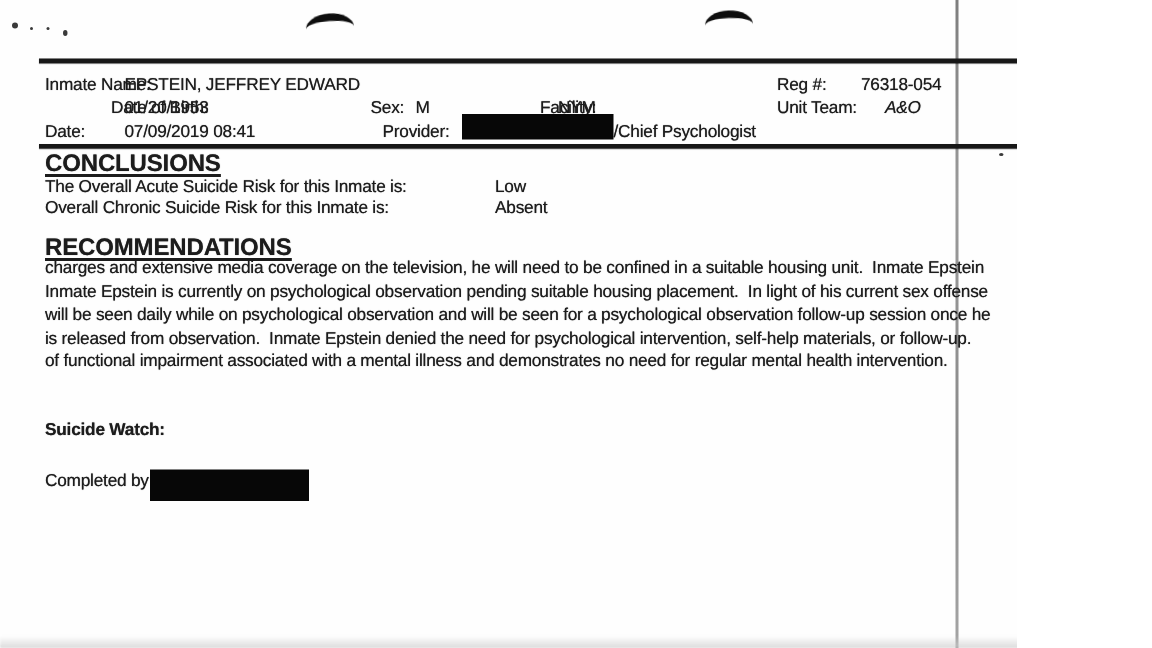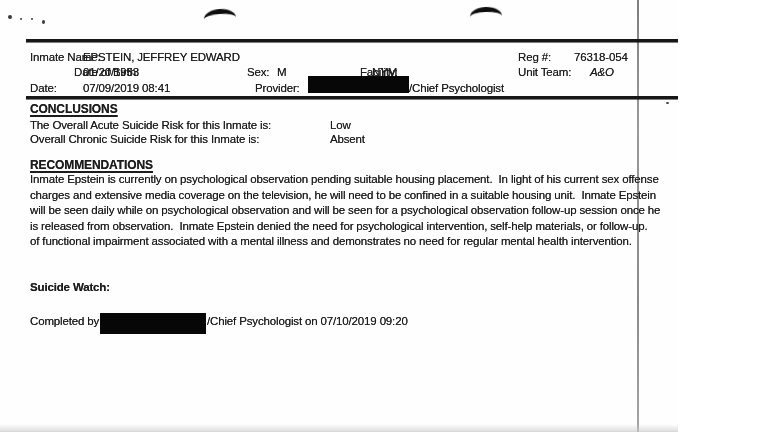--- a/index.html
+++ b/index.html
@@ -15,21 +15,21 @@
   .t {
     position: absolute;
     white-space: pre;
     font-size: 11.5px;
     line-height: 13px;
     letter-spacing: -0.15px;
     text-shadow: 0 0 0.5px rgba(35,35,35,0.85);
   }
   .b { font-weight: 700; }
   .heading {
-    font-size: 12px;
+    font-size: 16px;
     font-weight: 700;
     text-decoration: underline;
     text-decoration-thickness: 1.5px;
     text-underline-offset: 2px;
     letter-spacing: -0.1px;
   }
   .ulabel { border-bottom: 1.2px solid #2a2a2a; padding-bottom: 0.5px; }
   .hrule {
     position: absolute;
     left: 26px;
@@ -115,28 +115,27 @@
   <div class="hrule" style="top:96px;"></div>
 
   <span class="t heading" style="left:30px; top:103px;">CONCLUSIONS</span>
   <span class="t" style="left:30px; top:119px;">The Overall Acute Suicide Risk for this Inmate is:</span>
   <span class="t" style="left:330px; top:119px;">Low</span>
   <span class="t" style="left:30px; top:133px;">Overall Chronic Suicide Risk for this Inmate is:</span>
   <span class="t" style="left:330px; top:133px;">Absent</span>
 
   <span class="t heading" style="left:30px; top:159px;">RECOMMENDATIONS</span>
   <div class="para">
+    <div class="pline">charges and extensive media coverage on the television, he will need to be confined in a suitable housing unit.  Inmate Epstein</div>
     <div class="pline">Inmate Epstein is currently on psychological observation pending suitable housing placement.  In light of his current sex offense</div>
-    <div class="pline">charges and extensive media coverage on the television, he will need to be confined in a suitable housing unit.  Inmate Epstein</div>
     <div class="pline">will be seen daily while on psychological observation and will be seen for a psychological observation follow-up session once he</div>
     <div class="pline">is released from observation.  Inmate Epstein denied the need for psychological intervention, self-help materials, or follow-up.</div>
     <div class="pline">of functional impairment associated with a mental illness and demonstrates no need for regular mental health intervention.</div>
   </div>
 
   <span class="t b" style="left:30px; top:281px;">Suicide Watch:</span>
 
   <span class="t" style="left:30px; top:315px;">Completed by</span>
   <div class="redaction" style="left:100px; top:313px; width:106px; height:21px;"></div>
-  <span class="t" style="left:207px; top:315px;">/Chief Psychologist on 07/10/2019 09:20</span>
 
   <div class="bottom-smudge"></div>
 
 </div>
 
 </body></html>

